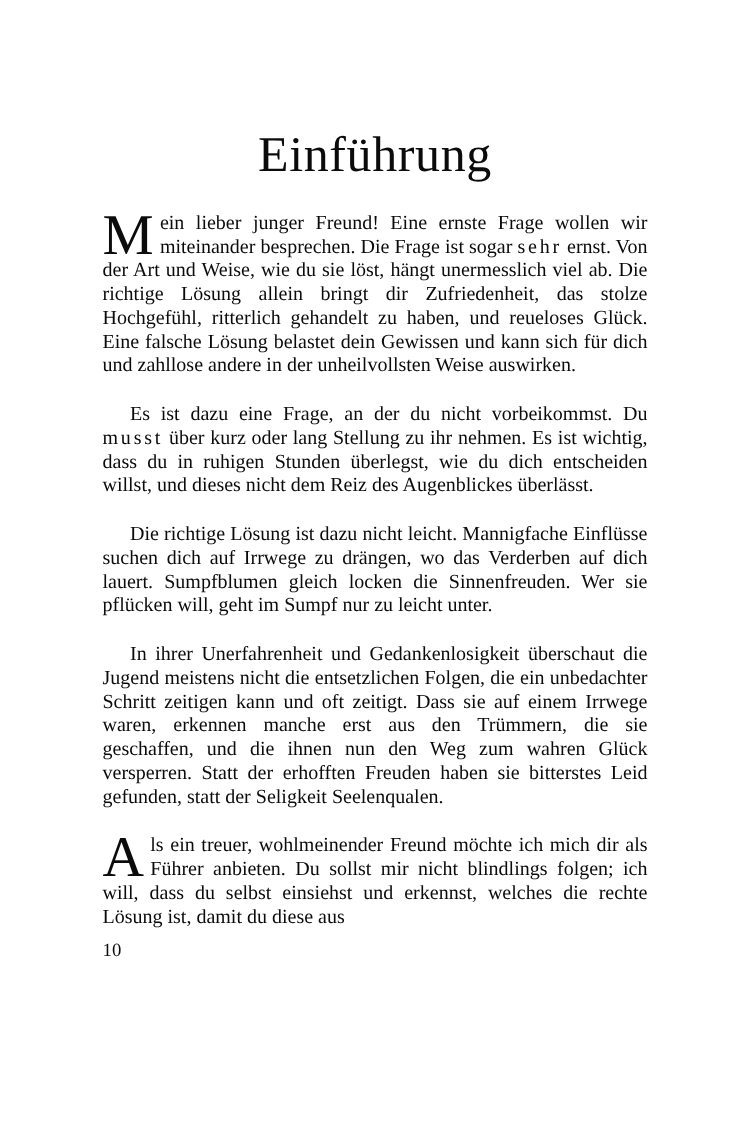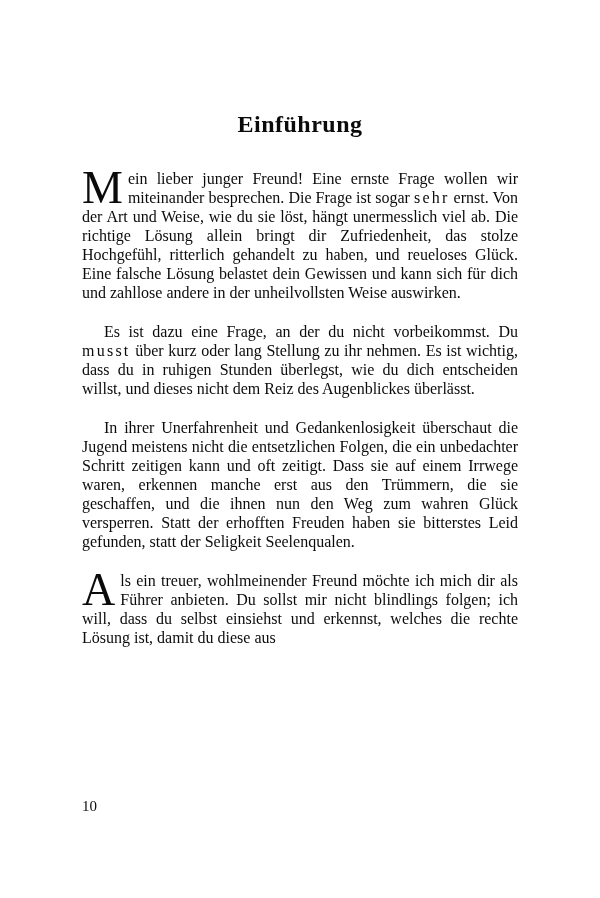--- a/index.html
+++ b/index.html
@@ -14,23 +14,23 @@
     background: #ffffff;
     color: #0b0b0b;
     font-family: "Liberation Serif", "DejaVu Serif", serif;
     box-sizing: border-box;
     padding: 106px 82px 0 82px;
     overflow: hidden;
   }
   .chapter-title {
     margin: 0 0 27px 0;
     text-align: center;
-    font-size: 24px;
+    font-size: 40px;
     line-height: 36px;
-    font-weight: bold;
+    font-weight: normal;
     letter-spacing: 0.5px;
   }
   .text-block {
     font-size: 16px;
     line-height: 19px;
     text-align: justify;
   }
   p.para {
     margin: 0;
     padding: 0;
@@ -52,36 +52,37 @@
     line-height: 36px;
     padding: 1px 5px 0 0;
     font-weight: normal;
   }
   .spaced {
     letter-spacing: 0.14em;
   }
   .page-footer {
     position: absolute;
     left: 82px;
-    top: 797px;
+    top: 752px;
   }
   .page-number {
     font-size: 15px;
     line-height: 18px;
   }
 </style>
 </head>
 <body>
 
 <div class="page">
   <h1 class="chapter-title">Einführung</h1>
 
   <div class="text-block">
       <p class="para"><span class="dropcap">M</span><span class="">ein lieber junger Freund! Eine ernste Frage wollen wir miteinander besprechen. Die Frage ist sogar </span><span class="spaced">sehr</span><span class=""> ernst. Von der Art und Weise, wie du sie löst, hängt unermesslich viel ab. Die richtige Lösung allein bringt dir Zufriedenheit, das stolze Hochgefühl, ritterlich gehandelt zu haben, und reueloses Glück. Eine falsche Lösung belastet dein Gewissen und kann sich für dich und zahllose andere in der unheilvollsten Weise auswirken.</span></p>
       <p class="para indent"><span class="">Es ist dazu eine Frage, an der du nicht vorbeikommst. Du </span><span class="spaced">musst</span><span class=""> über kurz oder lang Stellung zu ihr nehmen. Es ist wichtig, dass du in ruhigen Stunden überlegst, wie du dich entscheiden willst, und dieses nicht dem Reiz des Augenblickes überlässt.</span></p>
+      <p class="para indent"><span class="">Die richtige Lösung ist dazu nicht leicht. Mannigfache Einflüsse suchen dich auf Irrwege zu drängen, wo das Verderben auf dich lauert. Sumpfblumen gleich locken die Sinnenfreuden. Wer sie pflücken will, geht im Sumpf nur zu leicht unter.</span></p>
       <p class="para indent"><span class="">In ihrer Unerfahrenheit und Gedankenlosigkeit überschaut die Jugend meistens nicht die entsetzlichen Folgen, die ein unbedachter Schritt zeitigen kann und oft zeitigt. Dass sie auf einem Irrwege waren, erkennen manche erst aus den Trümmern, die sie geschaffen, und die ihnen nun den Weg zum wahren Glück versperren. Statt der erhofften Freuden haben sie bitterstes Leid gefunden, statt der Seligkeit Seelenqualen.</span></p>
       <p class="para section-break"><span class="dropcap">A</span><span class="">ls ein treuer, wohlmeinender Freund möchte ich mich dir als Führer anbieten. Du sollst mir nicht blindlings folgen; ich will, dass du selbst einsiehst und erkennst, welches die rechte Lösung ist, damit du diese aus</span></p>
     </div>
 
   <div class="page-footer">
     <span class="page-number">10</span>
   </div>
 </div>
 
 </body></html>

